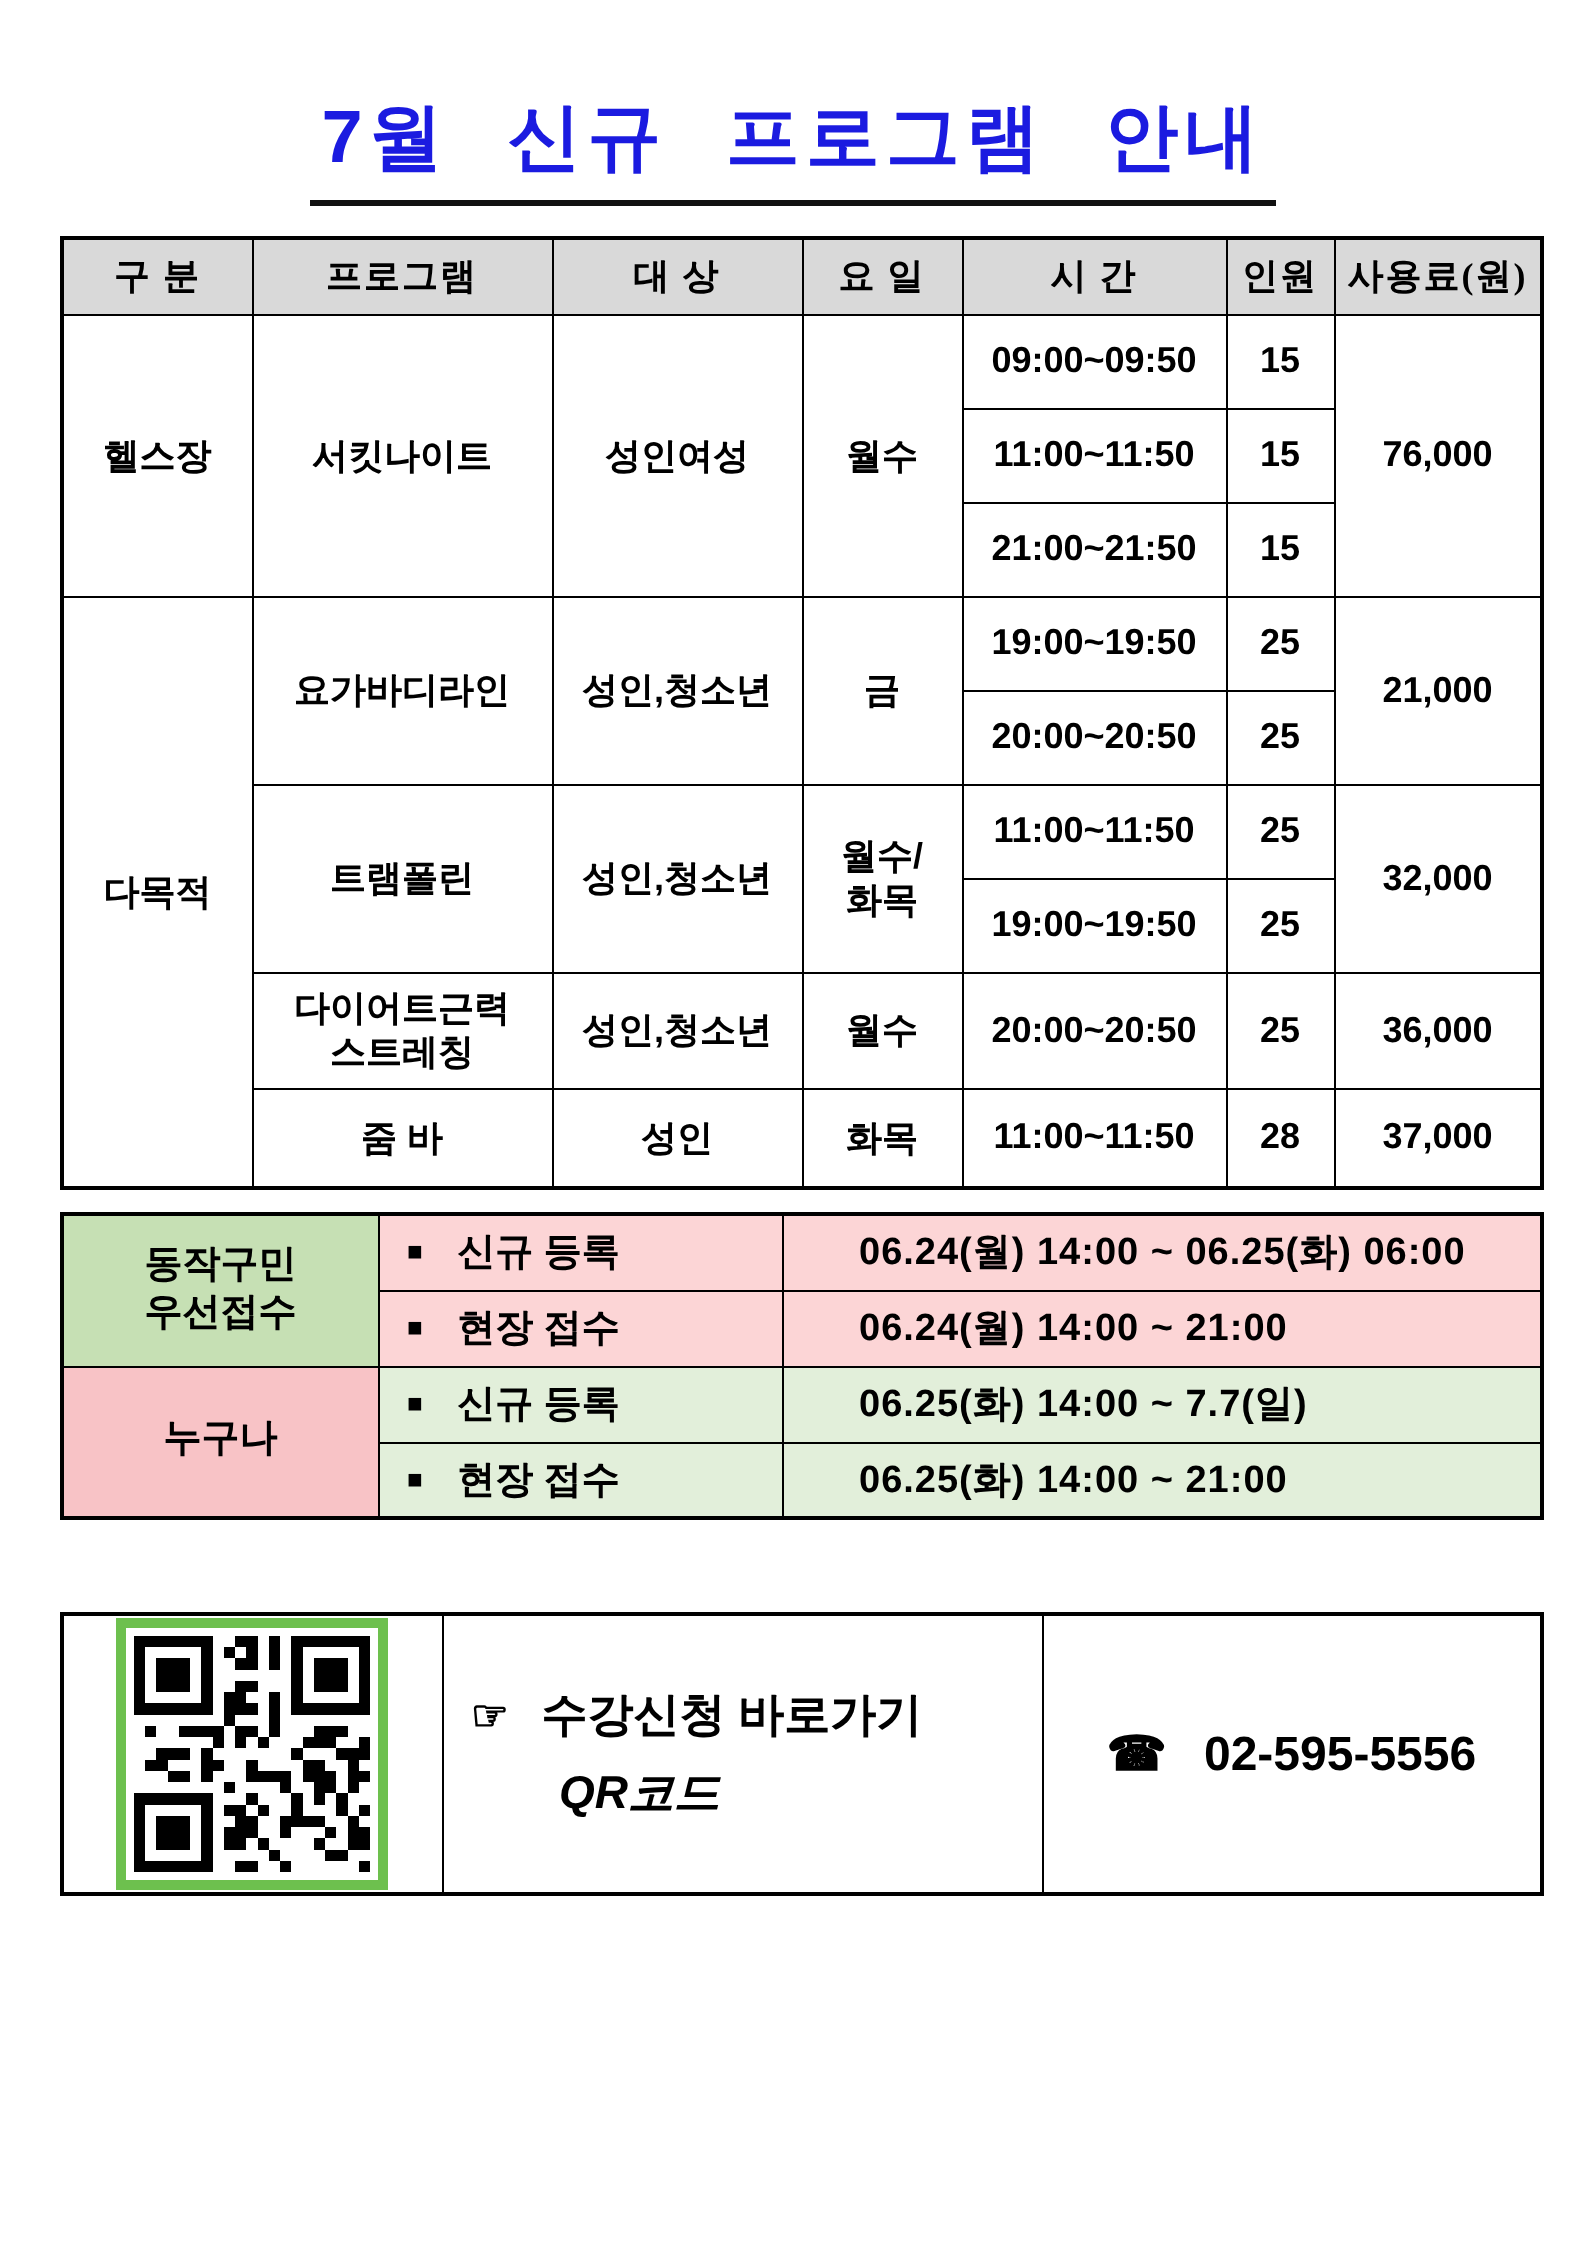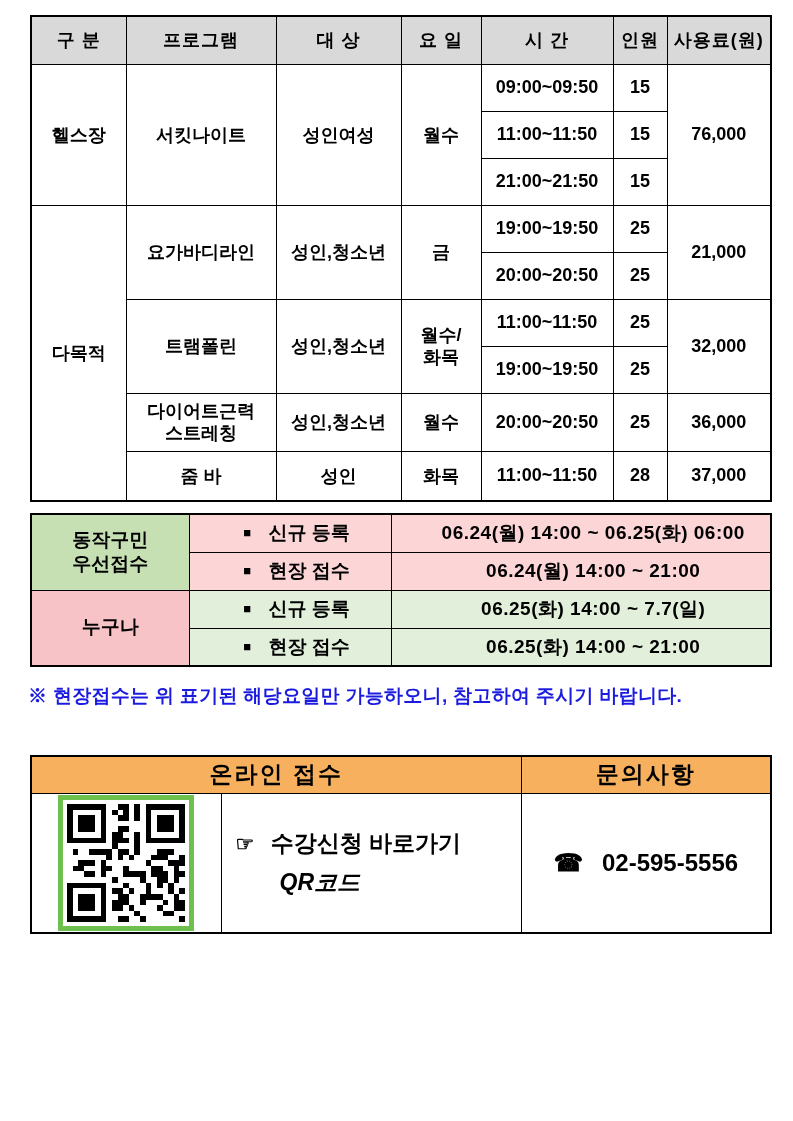--- a/index.html
+++ b/index.html
@@ -29,39 +29,39 @@
   }
 
   
   table{border-collapse:collapse;table-layout:fixed;}
   .ptable{width:740px;margin:15px 0 0 30px;}
   .ptable th,.ptable td{
     border:1px solid #000;text-align:center;vertical-align:middle;
     font-size:18px;font-weight:bold;padding:0 2px;
   }
   .ptable{border:2px solid #000;}
-  .ptable th{background:var(--header-gray);height:48px;letter-spacing:1px;}
+  .ptable th{background:var(--header-gray);height:38px;letter-spacing:1px;font-family:Liberation Serif, serif;}
   .ptable tr.sess{height:47px;}
   .ptable tr.tall{height:58px;}
   .ptable tr.mid{height:50px;}
   .ptable tr.sub td{border-top:1px solid #7f7f7f;}
   .pre{white-space:pre-line;line-height:1.25;}
 
   
   .section-head{
     margin:48px 0 0 28px;color:var(--accent-blue);font-size:25px;letter-spacing:1px;
   }
   .section-head .sq-blue{font-size:19px;vertical-align:3px;margin-right:6px;}
   .rtable{width:740px;margin:11px 0 0 30px;border:2px solid #000;}
   .rtable td{
-    border:1px solid #000;font-size:19px;font-weight:bold;vertical-align:middle;height:38px;text-align:center;
+    border:1px solid #000;font-size:19px;font-weight:bold;vertical-align:middle;height:38px;
   }
   .rtable td.lbl{text-align:center;line-height:1.3;}
   .rtable td.typ{padding-left:14px;}
-  .rtable td.per{padding-left:26px;letter-spacing:0.5px;}
+  .rtable td.per{padding-left:38px;letter-spacing:0.5px;}
   .bg-green{background:var(--green-label);margin-left:36px;}
   .bg-pinkrow{background:var(--pink-row);}
   .bg-pinklbl{background:var(--pink-label);}
   .bg-greenrow{background:var(--green-row);}
   .sq{font-size:13px;vertical-align:2px;margin-right:12px;}
 
   .note{
     margin:16px 0 0 28px;color:var(--accent-blue);font-size:19px;letter-spacing:0.3px;
   }
 
@@ -83,20 +83,23 @@
   .cap-line2{padding-left:44px;margin-top:8px;font-style:italic;}
   .hand{margin-right:10px;font-size:21px;}
   .phone-cell{text-align:center;font-size:24px;white-space:nowrap;}
   .phone-icon{margin-right:12px;}
 </style>
 </head>
 <body>
 
 <div class="page">
 
+  <div class="title-wrap">
+    <span class="title">7월 신규 프로그램 안내</span>
+  </div>
 
   <table class="ptable">
     <colgroup>
       <col style="width:95px">
         <col style="width:150px">
         <col style="width:125px">
       <col style="width:80px">
         <col style="width:132px">
         <col style="width:54px">
         <col style="width:104px">
@@ -209,33 +212,28 @@
     <tr>
       <td class="typ bg-greenrow">
         <span class="sq">■</span>
         <span>현장 접수</span>
       </td>
       <td class="per bg-greenrow">06.25(화) 14:00 ~ 21:00</td>
     </tr>
   </tbody>
     </table>
 
-  <div class="note">※ 현장접수는 위 표기된 해당요일만 가능하오니, 참고하여 주시기 바랍니다.</div>
 
   <table class="ctable">
     <colgroup>
       <col style="width:190px">
         <col style="width:300px">
         <col style="width:250px">
     </colgroup>
     <tbody>
-        <tr>
-      <th colspan="2">온라인 접수</th>
-      <th>문의사항</th>
-    </tr>
     <tr>
       <td class="qr-cell">
         <span class="qr-frame">
           <svg viewBox="0 0 21 21" shape-rendering="crispEdges">
                 <rect x="0" y="0" width="21" height="21" fill="#fff"></rect>
                 <rect x="9" y="0" width="1" height="1" fill="#000"></rect>
                 <rect x="10" y="0" width="1" height="1" fill="#000"></rect>
                 <rect x="12" y="0" width="1" height="1" fill="#000"></rect>
                 <rect x="8" y="1" width="1" height="1" fill="#000"></rect>
                 <rect x="10" y="1" width="1" height="1" fill="#000"></rect>

